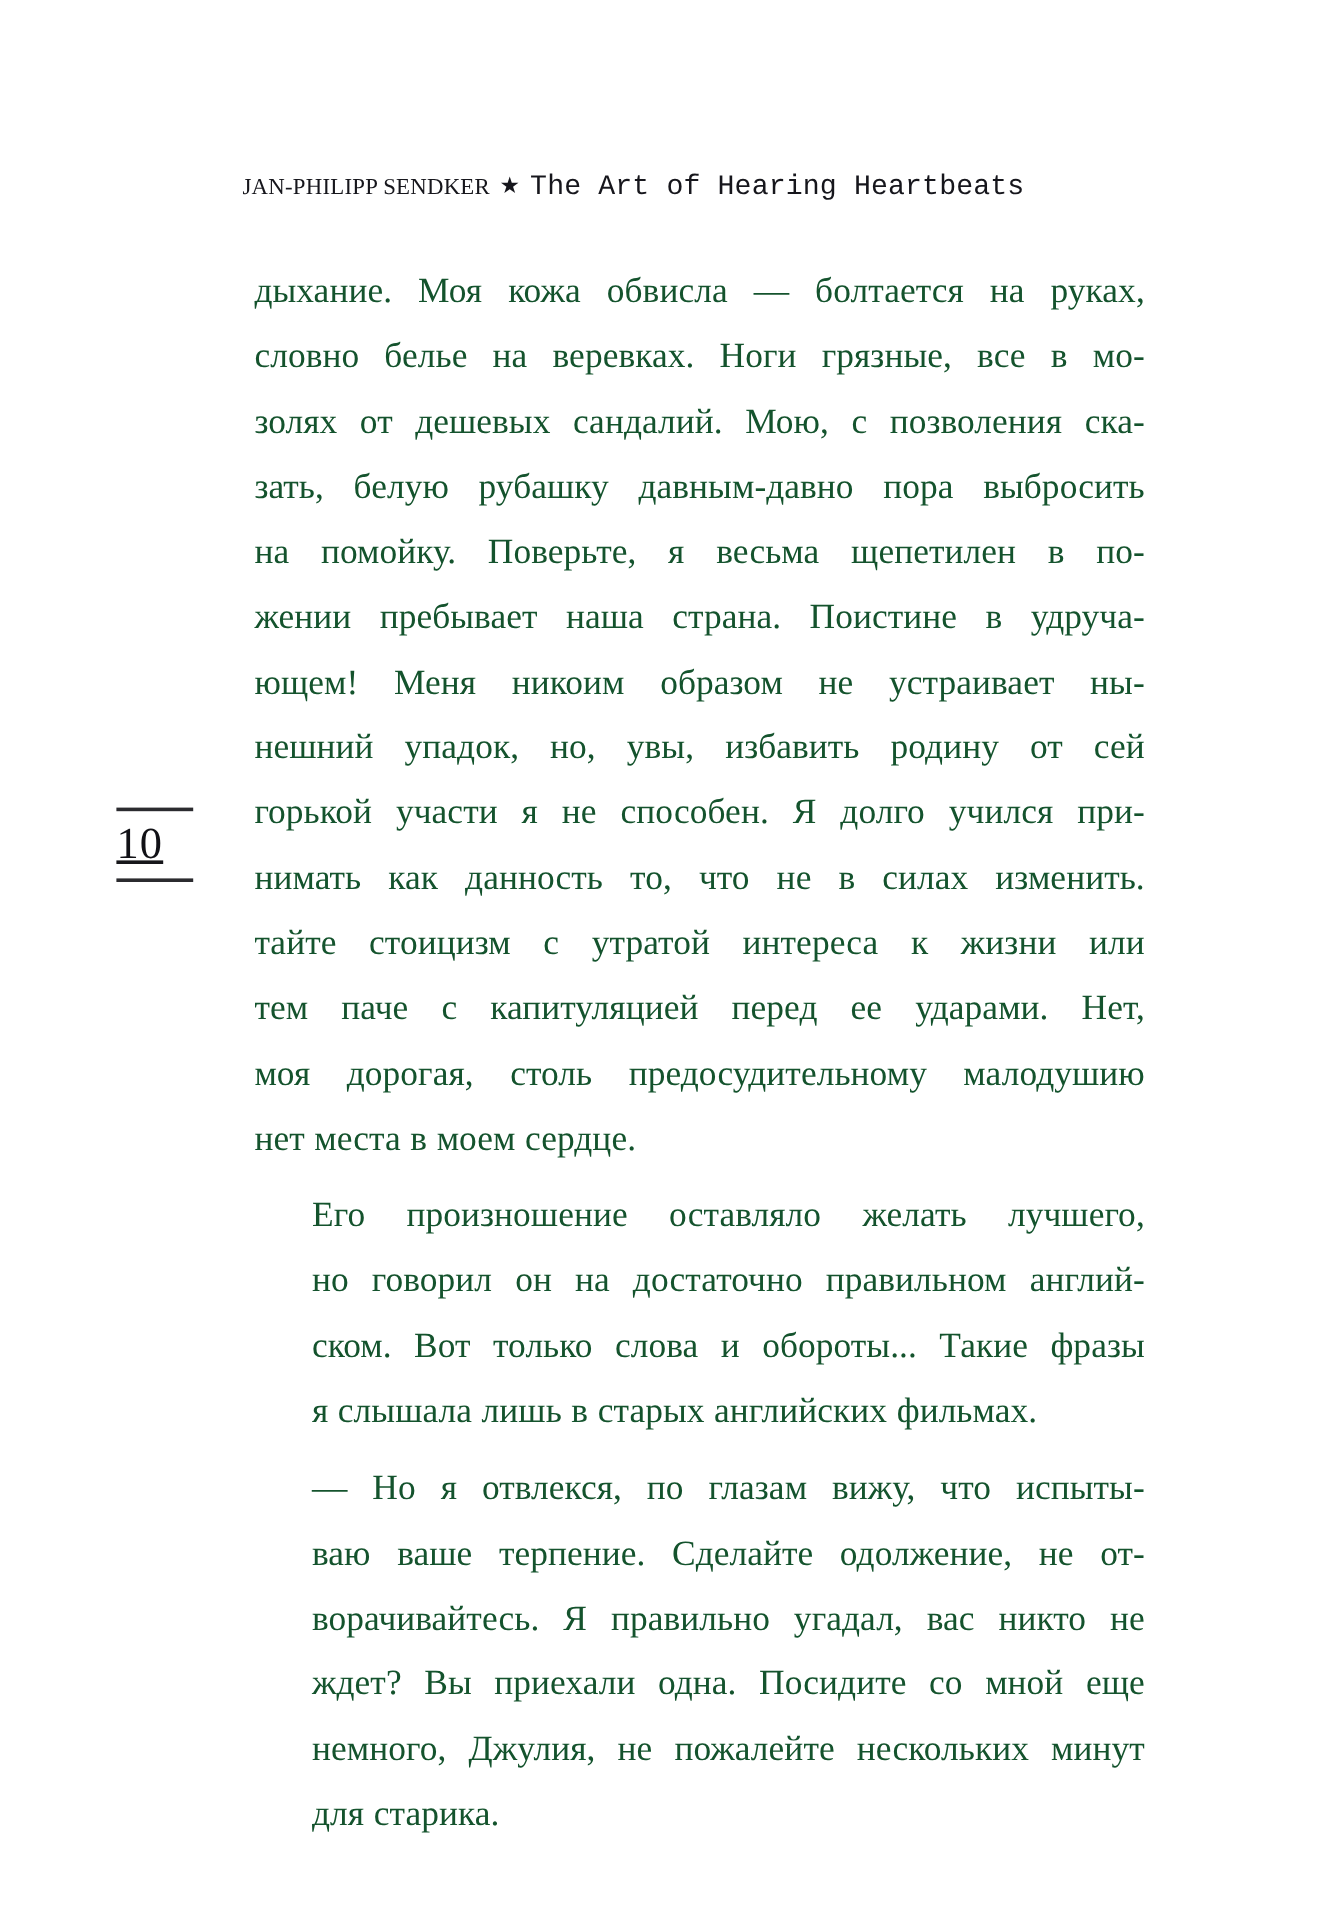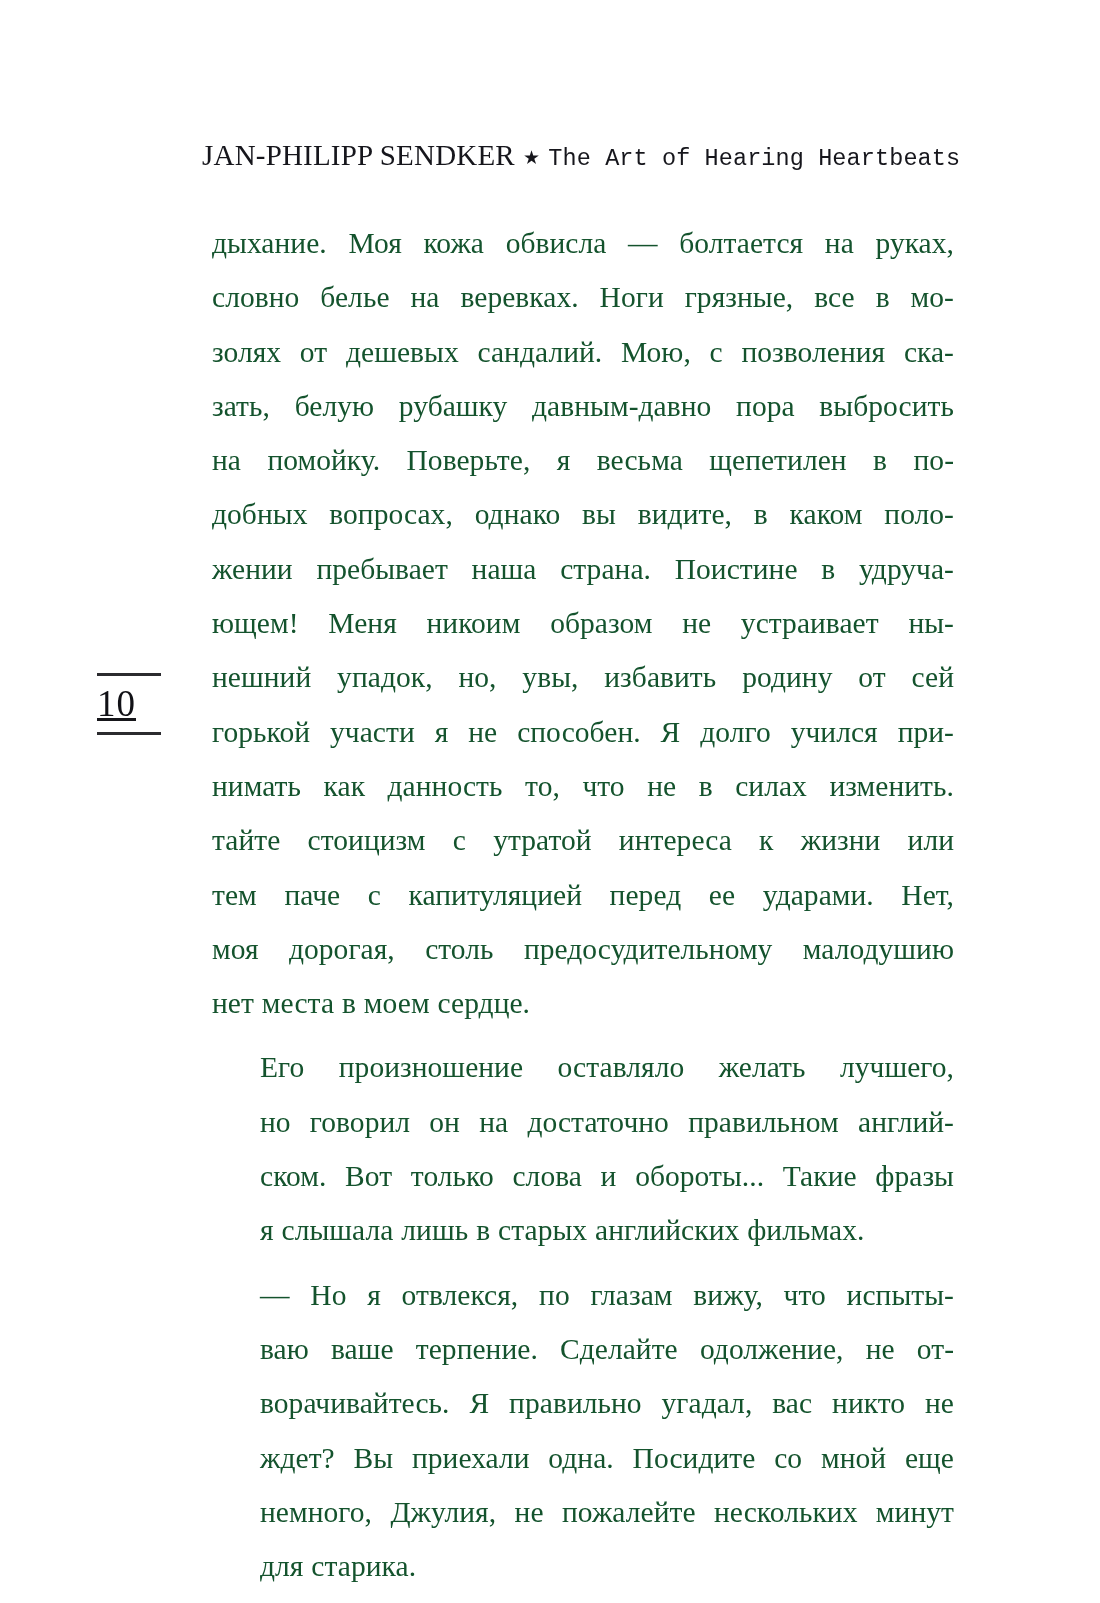--- a/index.html
+++ b/index.html
@@ -31,21 +31,21 @@
     width: 760px;
     font-size: 23.5px;
     line-height: 30px;
     letter-spacing: 0.4px;
     color: #16161c;
     white-space: nowrap;
   }
   .running-head .rh-author {
     font-variant: small-caps;
     text-transform: uppercase;
-    font-size: 29px;
+    font-size: 19px;
     letter-spacing: 0.2px;
   }
   .running-head .rh-star {
     display: inline-block;
     font-size: 19px;
     vertical-align: 1px;
     padding: 0 8px;
   }
   .running-head .rh-title {
     font-size: 23.5px;
@@ -126,21 +126,20 @@
     <div class="folio-rule"></div>
   </div>
 
   <div class="textblock">
       <p class="para">
         <span class="ln j">дыхание. Моя кожа обвисла — болтается на руках,</span>
         <span class="ln j">словно белье на веревках. Ноги грязные, все в мо-</span>
         <span class="ln j">золях от дешевых сандалий. Мою, с позволения ска-</span>
         <span class="ln j">зать, белую рубашку давным-давно пора выбросить</span>
         <span class="ln j">на помойку. Поверьте, я весьма щепетилен в по-</span>
-        <span class="ln j">добных вопросах, однако вы видите, в каком поло-</span>
         <span class="ln j">жении пребывает наша страна. Поистине в удруча-</span>
         <span class="ln j">ющем! Меня никоим образом не устраивает ны-</span>
         <span class="ln j">нешний упадок, но, увы, избавить родину от сей</span>
         <span class="ln j">горькой участи я не способен. Я долго учился при-</span>
         <span class="ln j">нимать как данность то, что не в силах изменить.</span>
         <span class="ln j">тайте стоицизм с утратой интереса к жизни или</span>
         <span class="ln j">тем паче с капитуляцией перед ее ударами. Нет,</span>
         <span class="ln j">моя дорогая, столь предосудительному малодушию</span>
         <span class="ln last">нет места в моем сердце.</span>
       </p>

